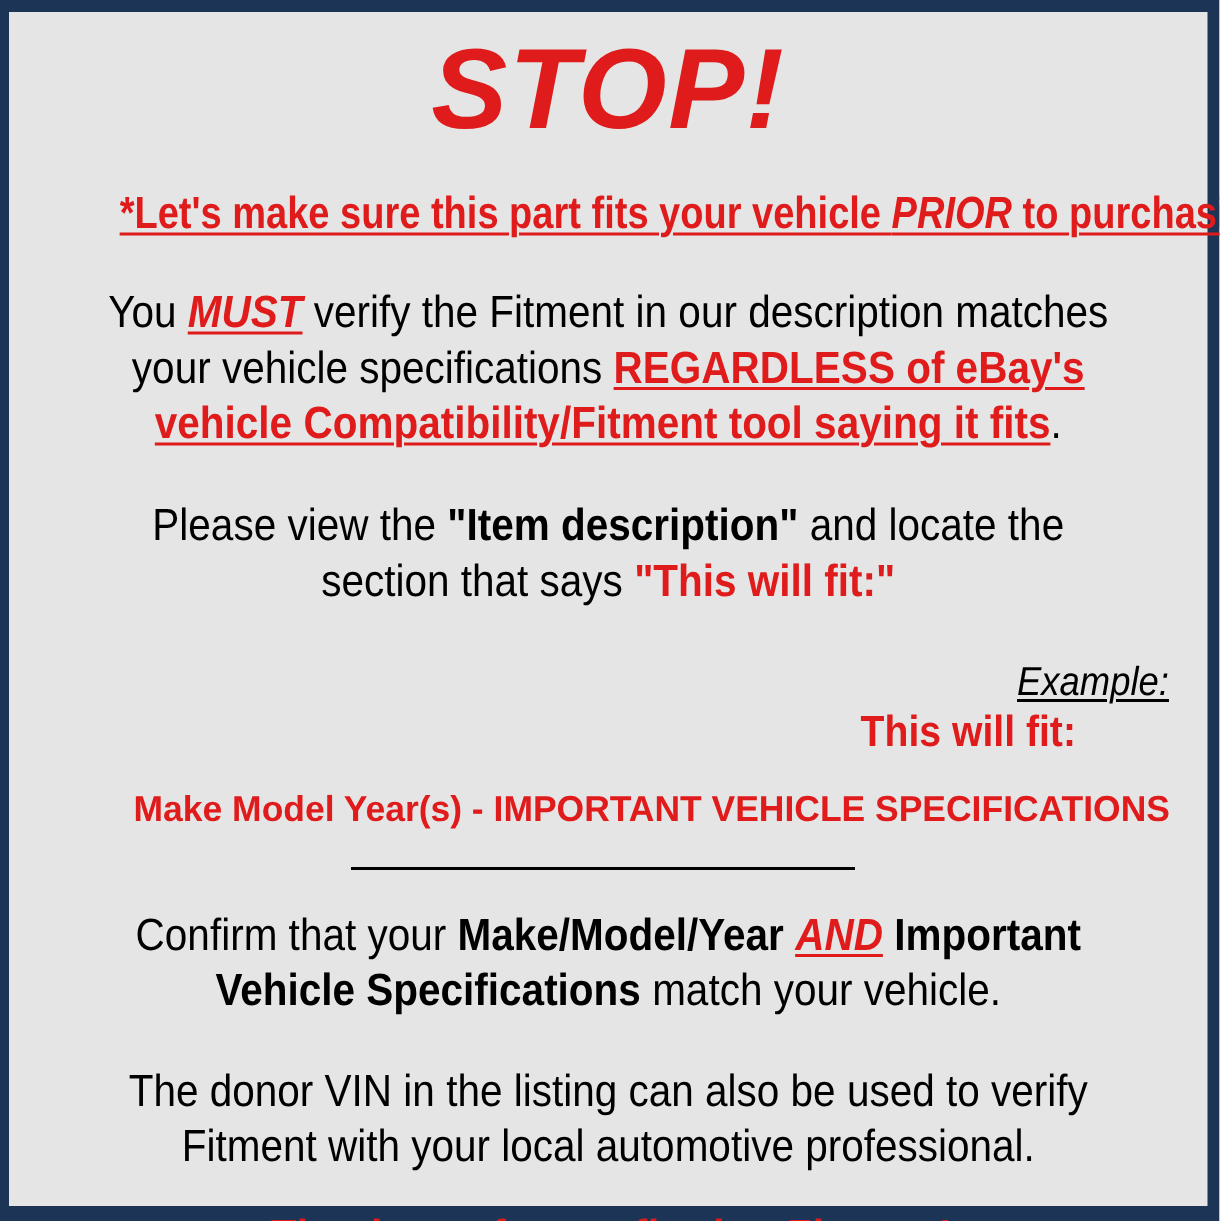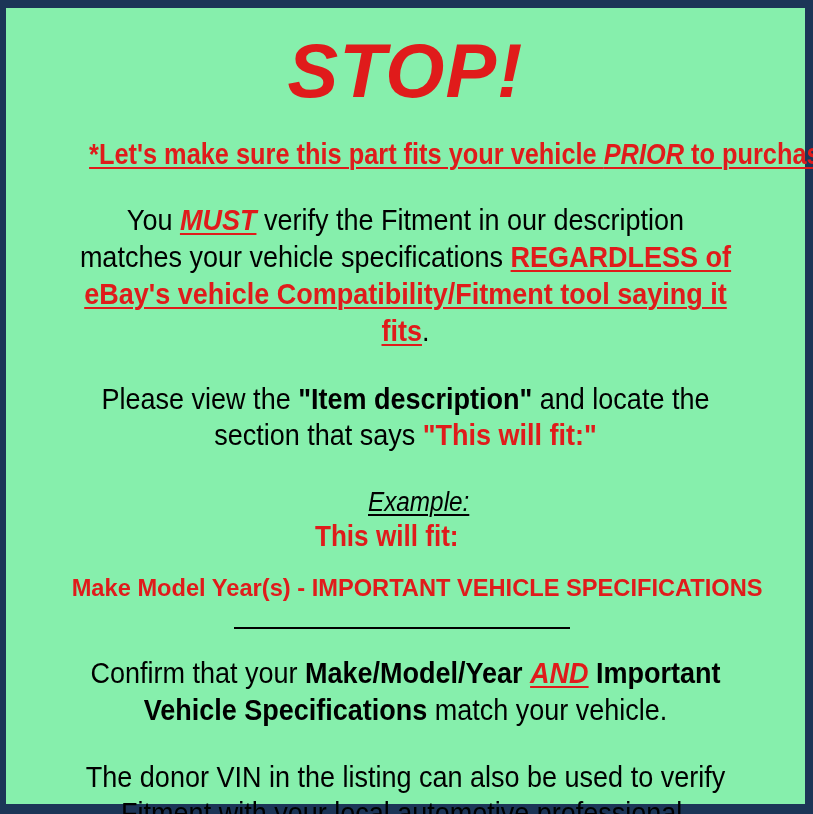--- a/index.html
+++ b/index.html
@@ -11,26 +11,26 @@
     width: 813px;
     height: 814px;
     overflow: hidden;
     font-family: "Liberation Sans", sans-serif;
   }
 
   .fitment-notice {
     box-sizing: border-box;
     width: 813px;
     height: 814px;
-    background: #86efac;
+    background: #e5e5e5;
     border-top: 8px solid #1c3557;
     border-left: 6px solid #1c3557;
     border-right: 8px solid #1c3557;
     border-bottom: 10px solid #1c3557;
-    padding: 11px;
+    padding: 0;
     position: relative;
   }
 
   .inner {
     box-sizing: border-box;
     width: 100%;
     height: 100%;
     padding: 0 14px;
     display: block;
   }
@@ -91,21 +91,21 @@
   .ul {
     text-decoration: underline;
     text-decoration-thickness: 2px;
     text-underline-offset: 3px;
   }
 
   
   .example-block {
     margin-top: 34px;
     padding-left: 34px;
-    text-align: center;
+    text-align: right;
   }
   .example-label {
     display: inline-block;
     color: #000000;
     font-style: italic;
     font-size: 27px;
     line-height: 1.1;
     text-decoration: underline;
     text-decoration-thickness: 2px;
     text-underline-offset: 3px;

